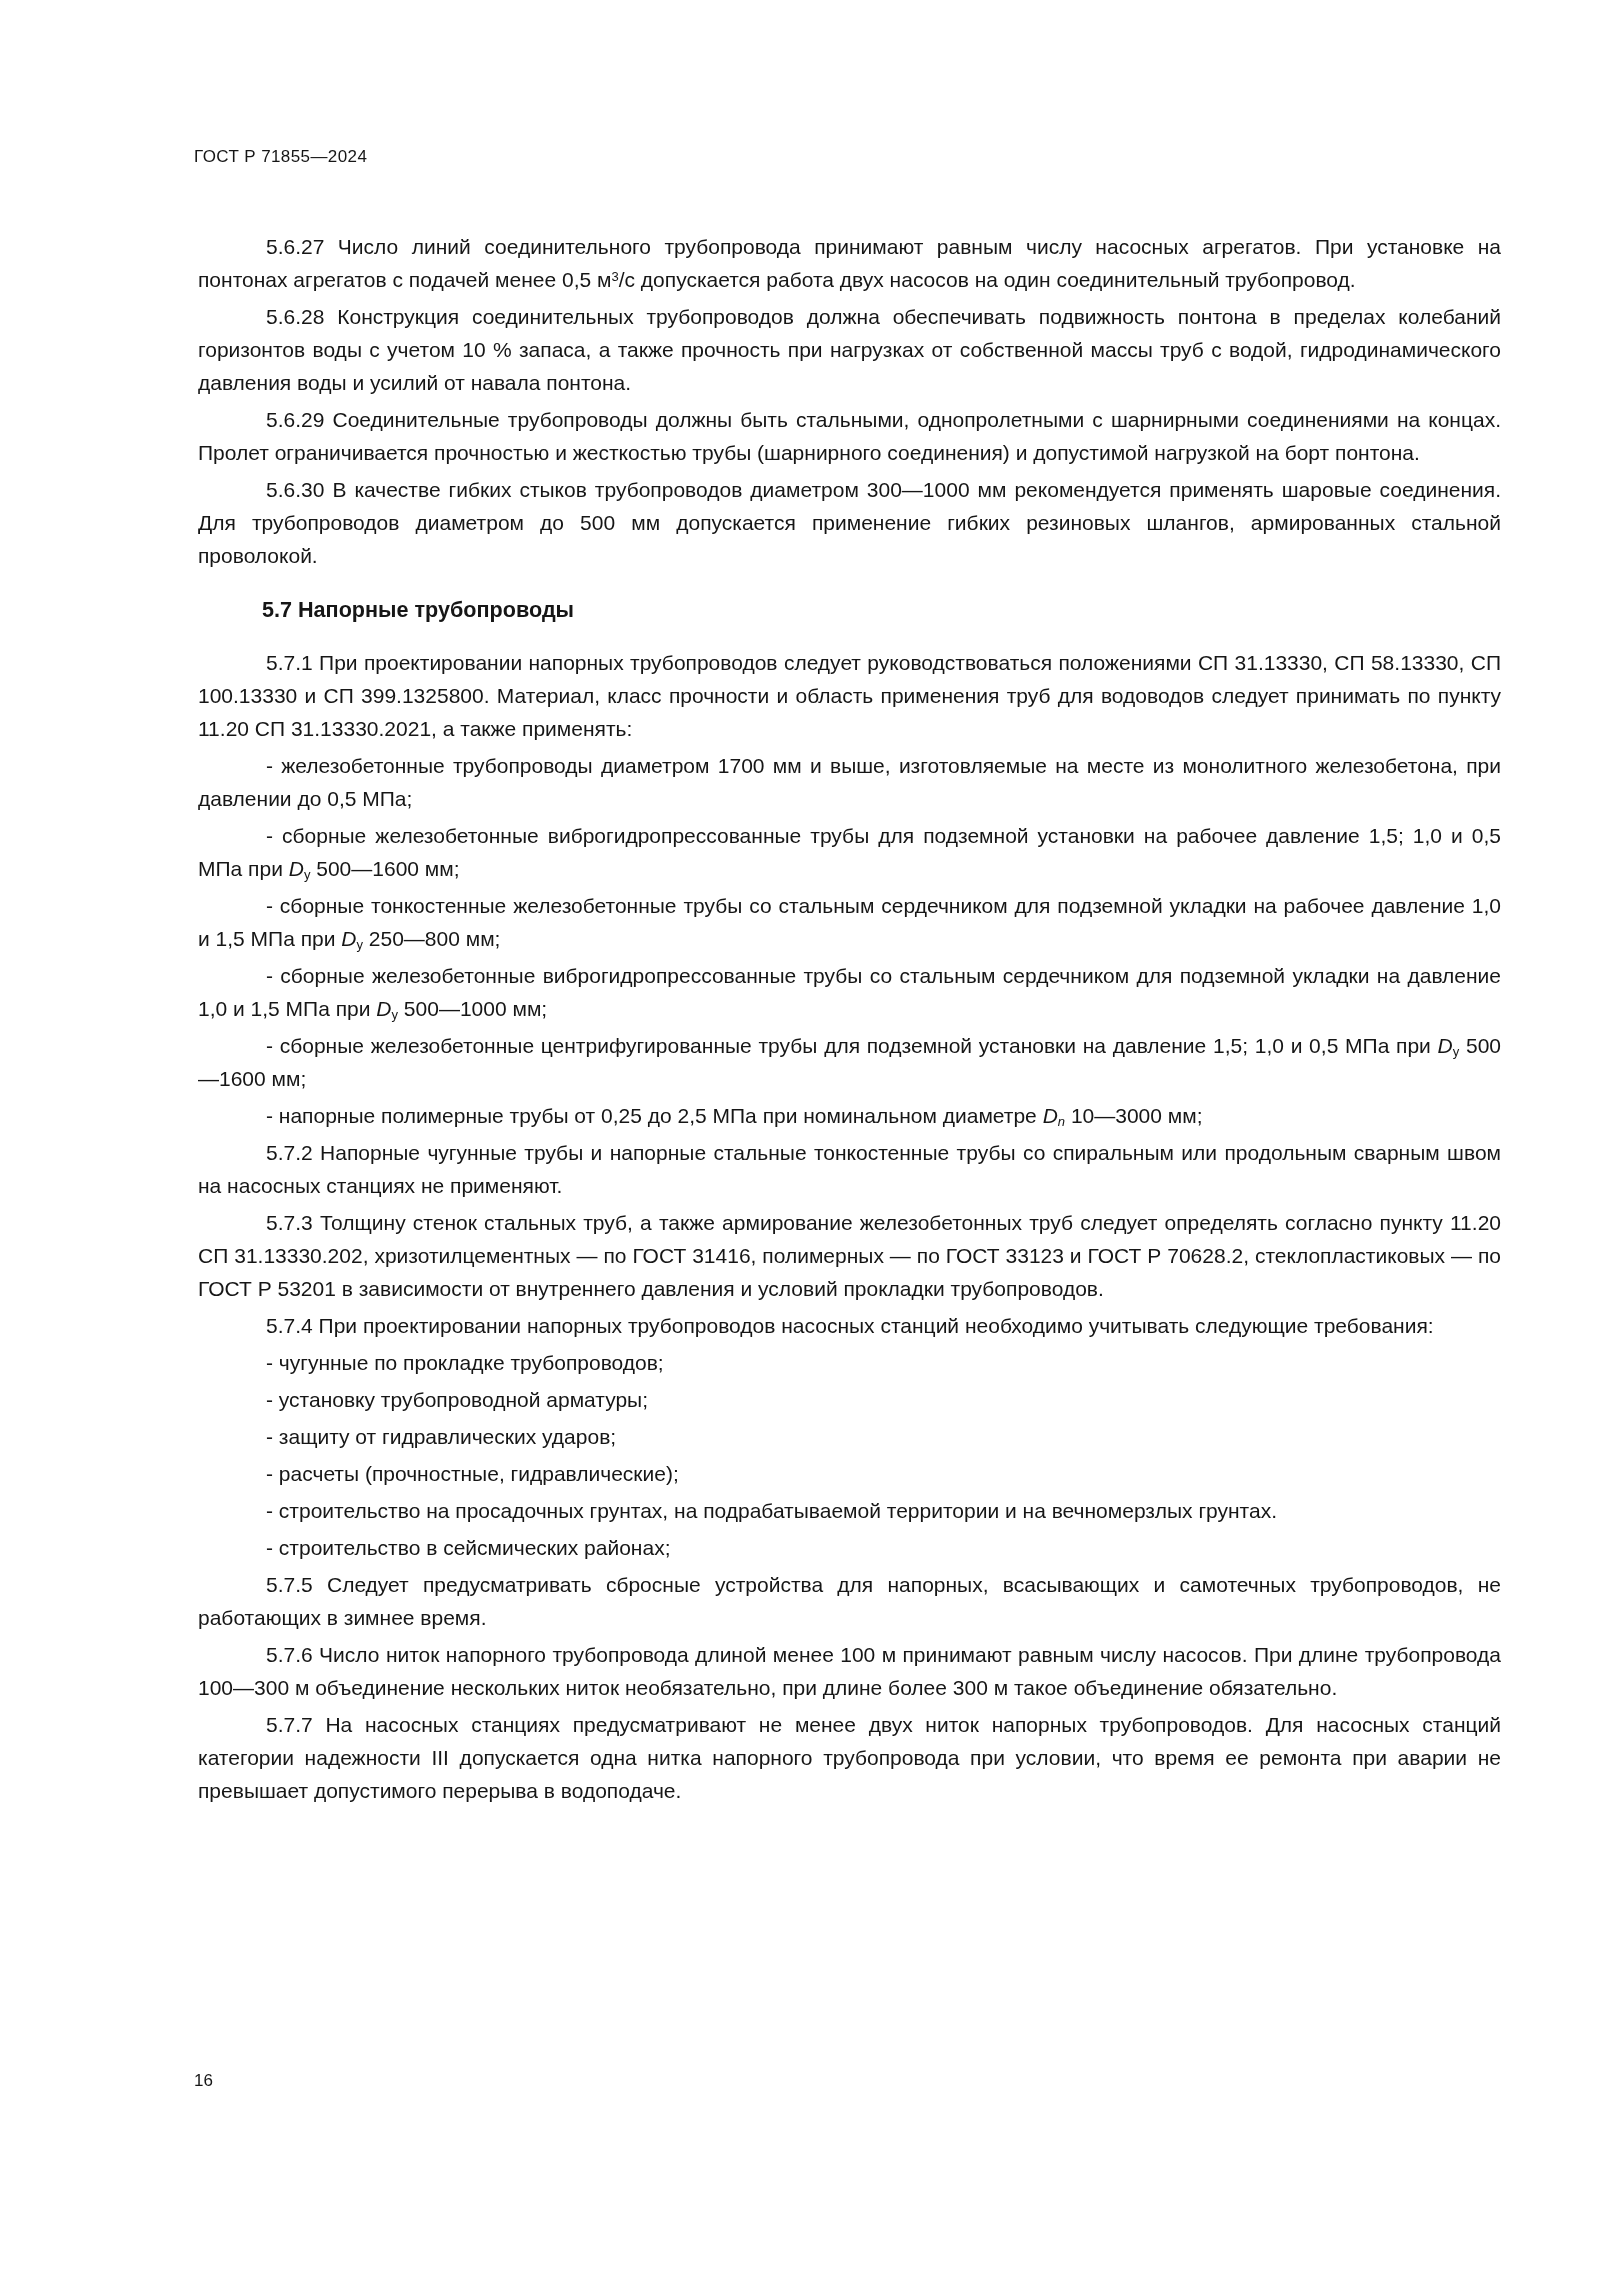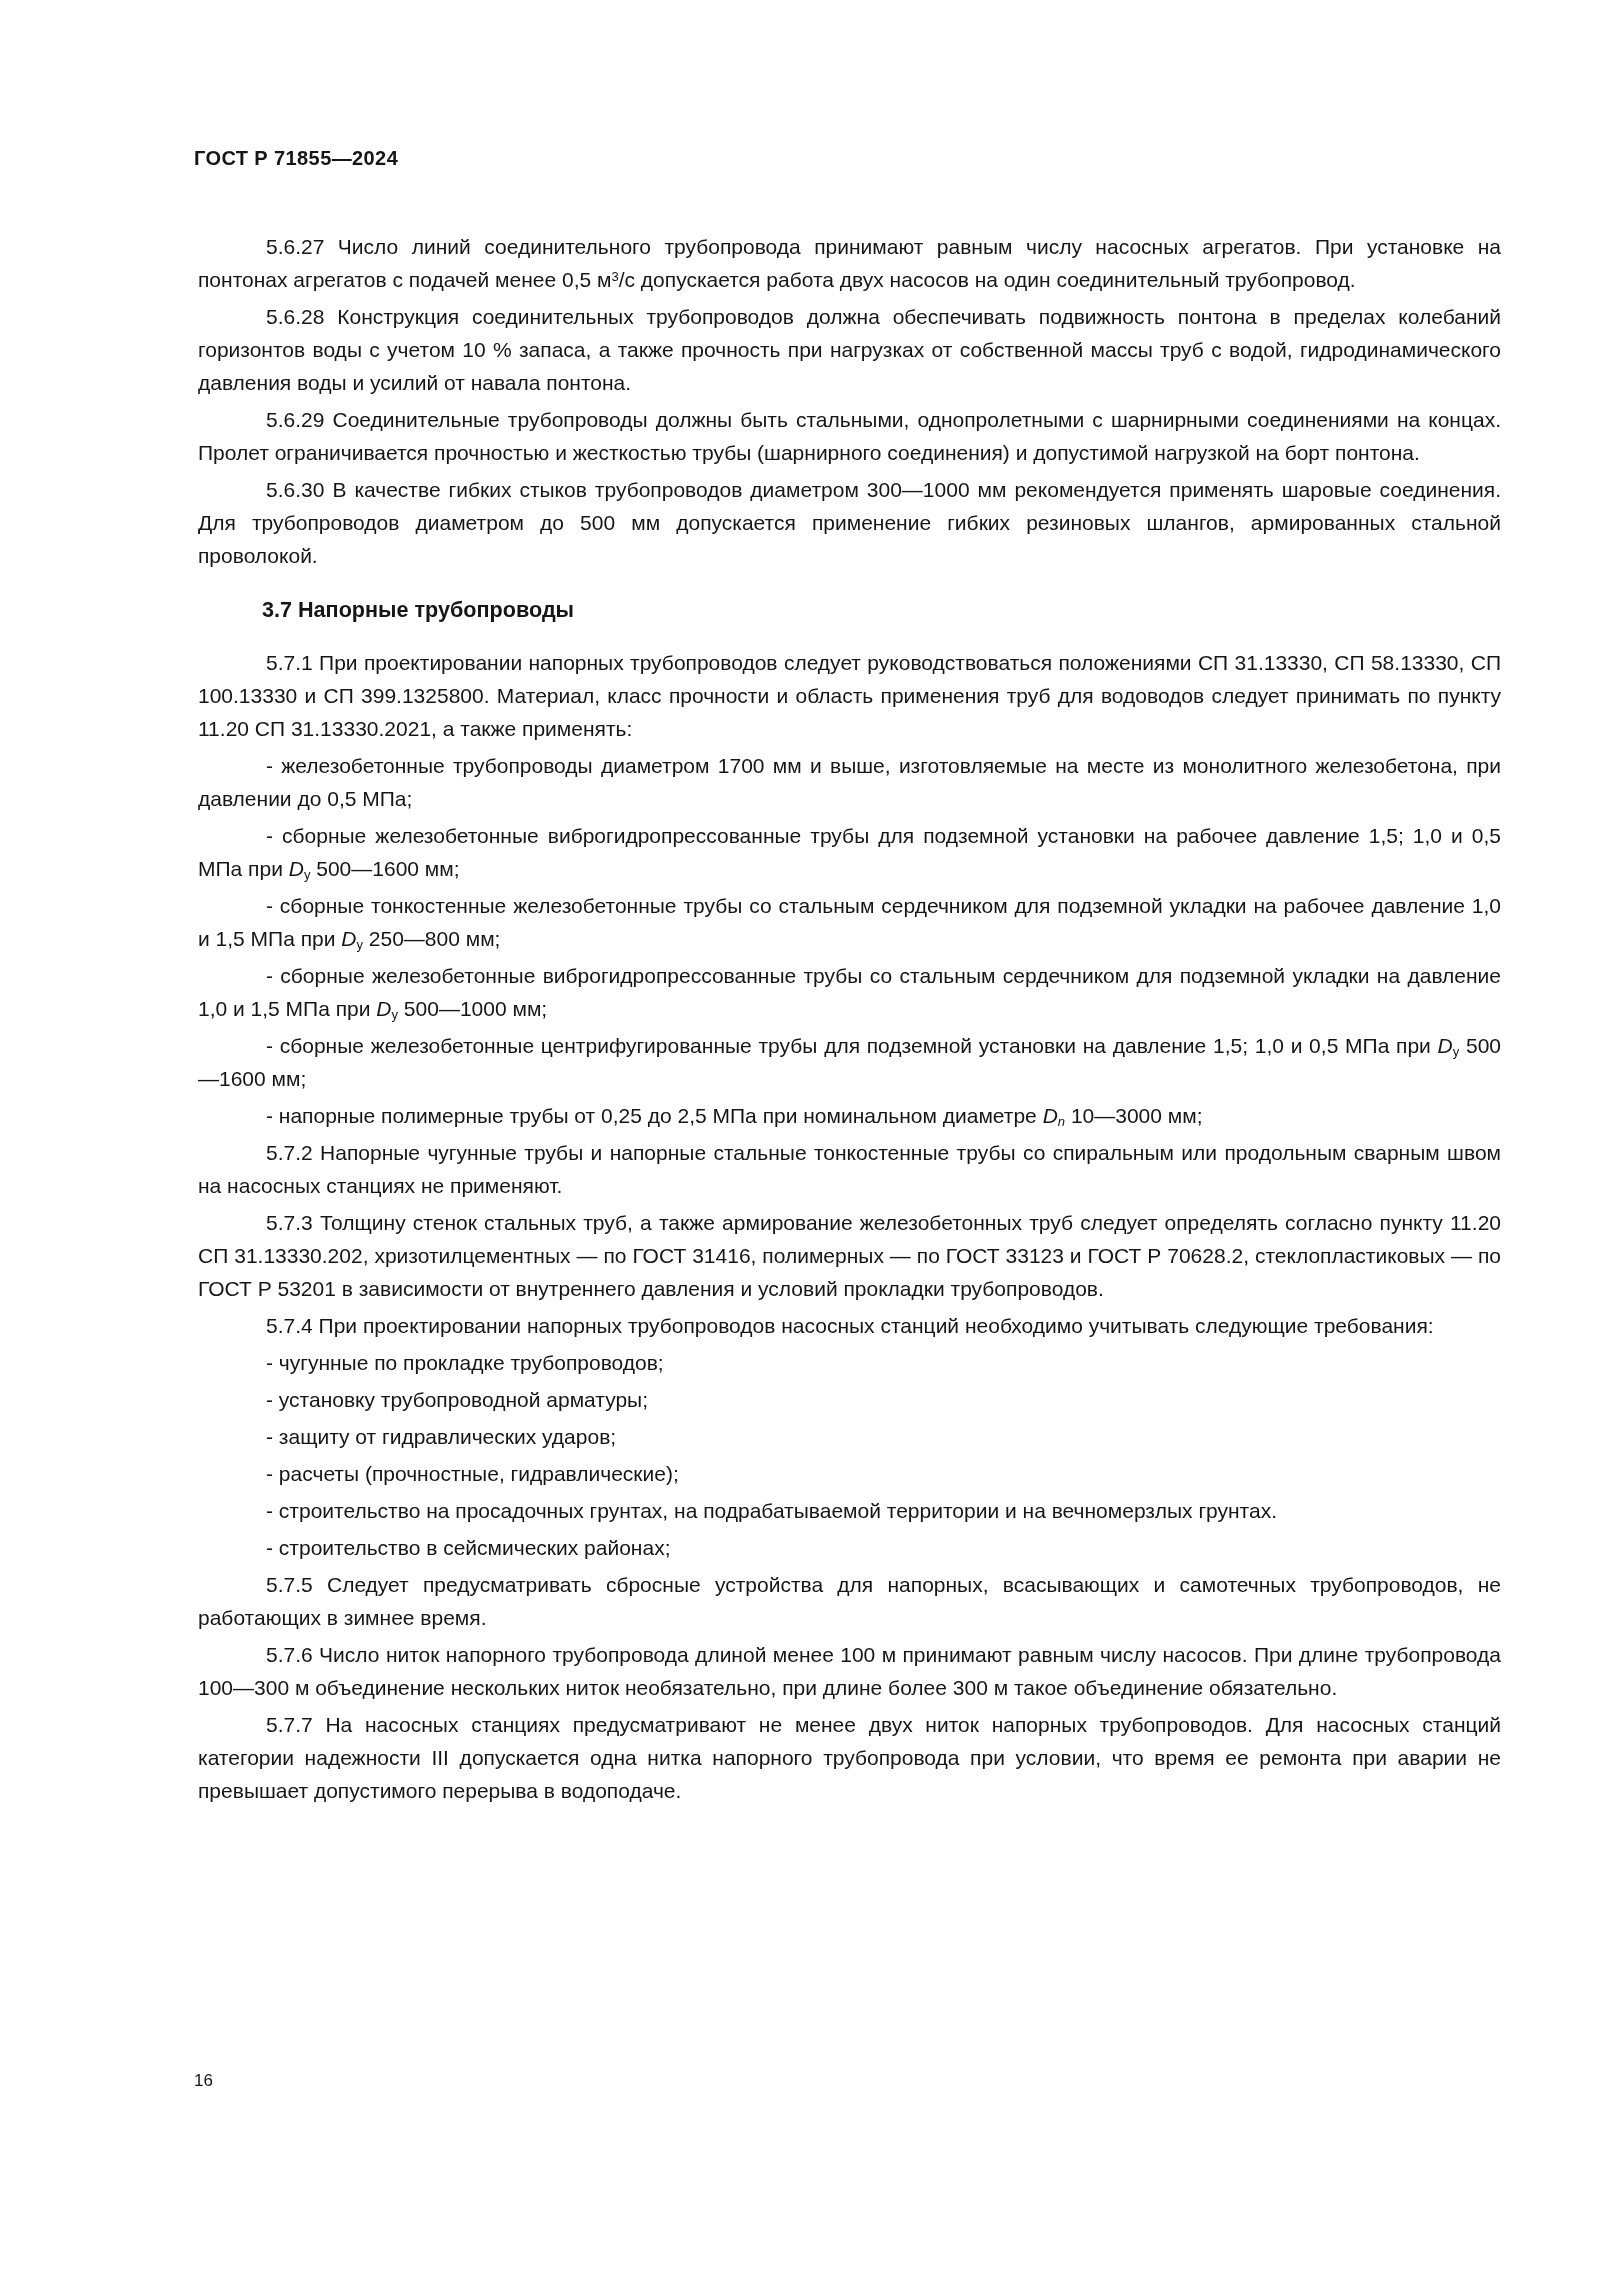--- a/index.html
+++ b/index.html
@@ -14,22 +14,22 @@
   }
   .page {
     position: absolute;
     inset: 0;
     background: #ffffff;
   }
   .page-header {
     position: absolute;
     left: 194px;
     top: 147px;
-    font-size: 20px;
-    font-weight: 700;
+    font-size: 17px;
+    font-weight: 400;
     letter-spacing: 0.4px;
     white-space: nowrap;
   }
   .doc-body {
     position: absolute;
     left: 194px;
     top: 226px;
     width: 1311px;
   }
   .doc-body p.par {
@@ -71,21 +71,21 @@
 
 <div class="page">
 
   <div class="page-header">ГОСТ Р 71855—2024</div>
 
   <main class="doc-body">
       <p class="par">5.6.27 Число линий соединительного трубопровода принимают равным числу насосных агрегатов. При установке на понтонах агрегатов с подачей менее 0,5 м<sup>3</sup>/с допускается работа двух насосов на один соединительный трубопровод.</p>
       <p class="par">5.6.28 Конструкция соединительных трубопроводов должна обеспечивать подвижность понтона в пределах колебаний горизонтов воды с учетом 10 % запаса, а также прочность при нагрузках от собственной массы труб с водой, гидродинамического давления воды и усилий от навала понтона.</p>
       <p class="par">5.6.29 Соединительные трубопроводы должны быть стальными, однопролетными с шарнирными соединениями на концах. Пролет ограничивается прочностью и жесткостью трубы (шарнирного соединения) и допустимой нагрузкой на борт понтона.</p>
       <p class="par">5.6.30 В качестве гибких стыков трубопроводов диаметром 300—1000 мм рекомендуется применять шаровые соединения. Для трубопроводов диаметром до 500 мм допускается применение гибких резиновых шлангов, армированных стальной проволокой.</p>
-      <p class="heading">3.7 Напорные трубопроводы</p>
+      <p class="heading">5.7 Напорные трубопроводы</p>
       <p class="par">5.7.1 При проектировании напорных трубопроводов следует руководствоваться положениями СП 31.13330, СП 58.13330, СП 100.13330 и СП 399.1325800. Материал, класс прочности и область применения труб для водоводов следует принимать по пункту 11.20 СП 31.13330.2021, а также применять:</p>
       <p class="par">- железобетонные трубопроводы диаметром 1700 мм и выше, изготовляемые на месте из монолитного железобетона, при давлении до 0,5 МПа;</p>
       <p class="par">- сборные железобетонные виброгидропрессованные трубы для подземной установки на рабочее давление 1,5; 1,0 и 0,5 МПа при <i>D</i><sub>у</sub> 500—1600 мм;</p>
       <p class="par">- сборные тонкостенные железобетонные трубы со стальным сердечником для подземной укладки на рабочее давление 1,0 и 1,5 МПа при <i>D</i><sub>у</sub> 250—800 мм;</p>
       <p class="par">- сборные железобетонные виброгидропрессованные трубы со стальным сердечником для подземной укладки на давление 1,0 и 1,5 МПа при <i>D</i><sub>у</sub> 500—1000 мм;</p>
       <p class="par">- сборные железобетонные центрифугированные трубы для подземной установки на давление 1,5; 1,0 и 0,5 МПа при <i>D</i><sub>у</sub> 500—1600 мм;</p>
       <p class="par">- напорные полимерные трубы от 0,25 до 2,5 МПа при номинальном диаметре <i>D</i><sub><i>n</i></sub> 10—3000 мм;</p>
       <p class="par">5.7.2 Напорные чугунные трубы и напорные стальные тонкостенные трубы со спиральным или продольным сварным швом на насосных станциях не применяют.</p>
       <p class="par">5.7.3 Толщину стенок стальных труб, а также армирование железобетонных труб следует определять согласно пункту 11.20 СП 31.13330.202, хризотилцементных — по ГОСТ 31416, полимерных — по ГОСТ 33123 и ГОСТ Р 70628.2, стеклопластиковых — по ГОСТ Р 53201 в зависимости от внутреннего давления и условий прокладки трубопроводов.</p>
       <p class="par">5.7.4 При проектировании напорных трубопроводов насосных станций необходимо учитывать следующие требования:</p>

